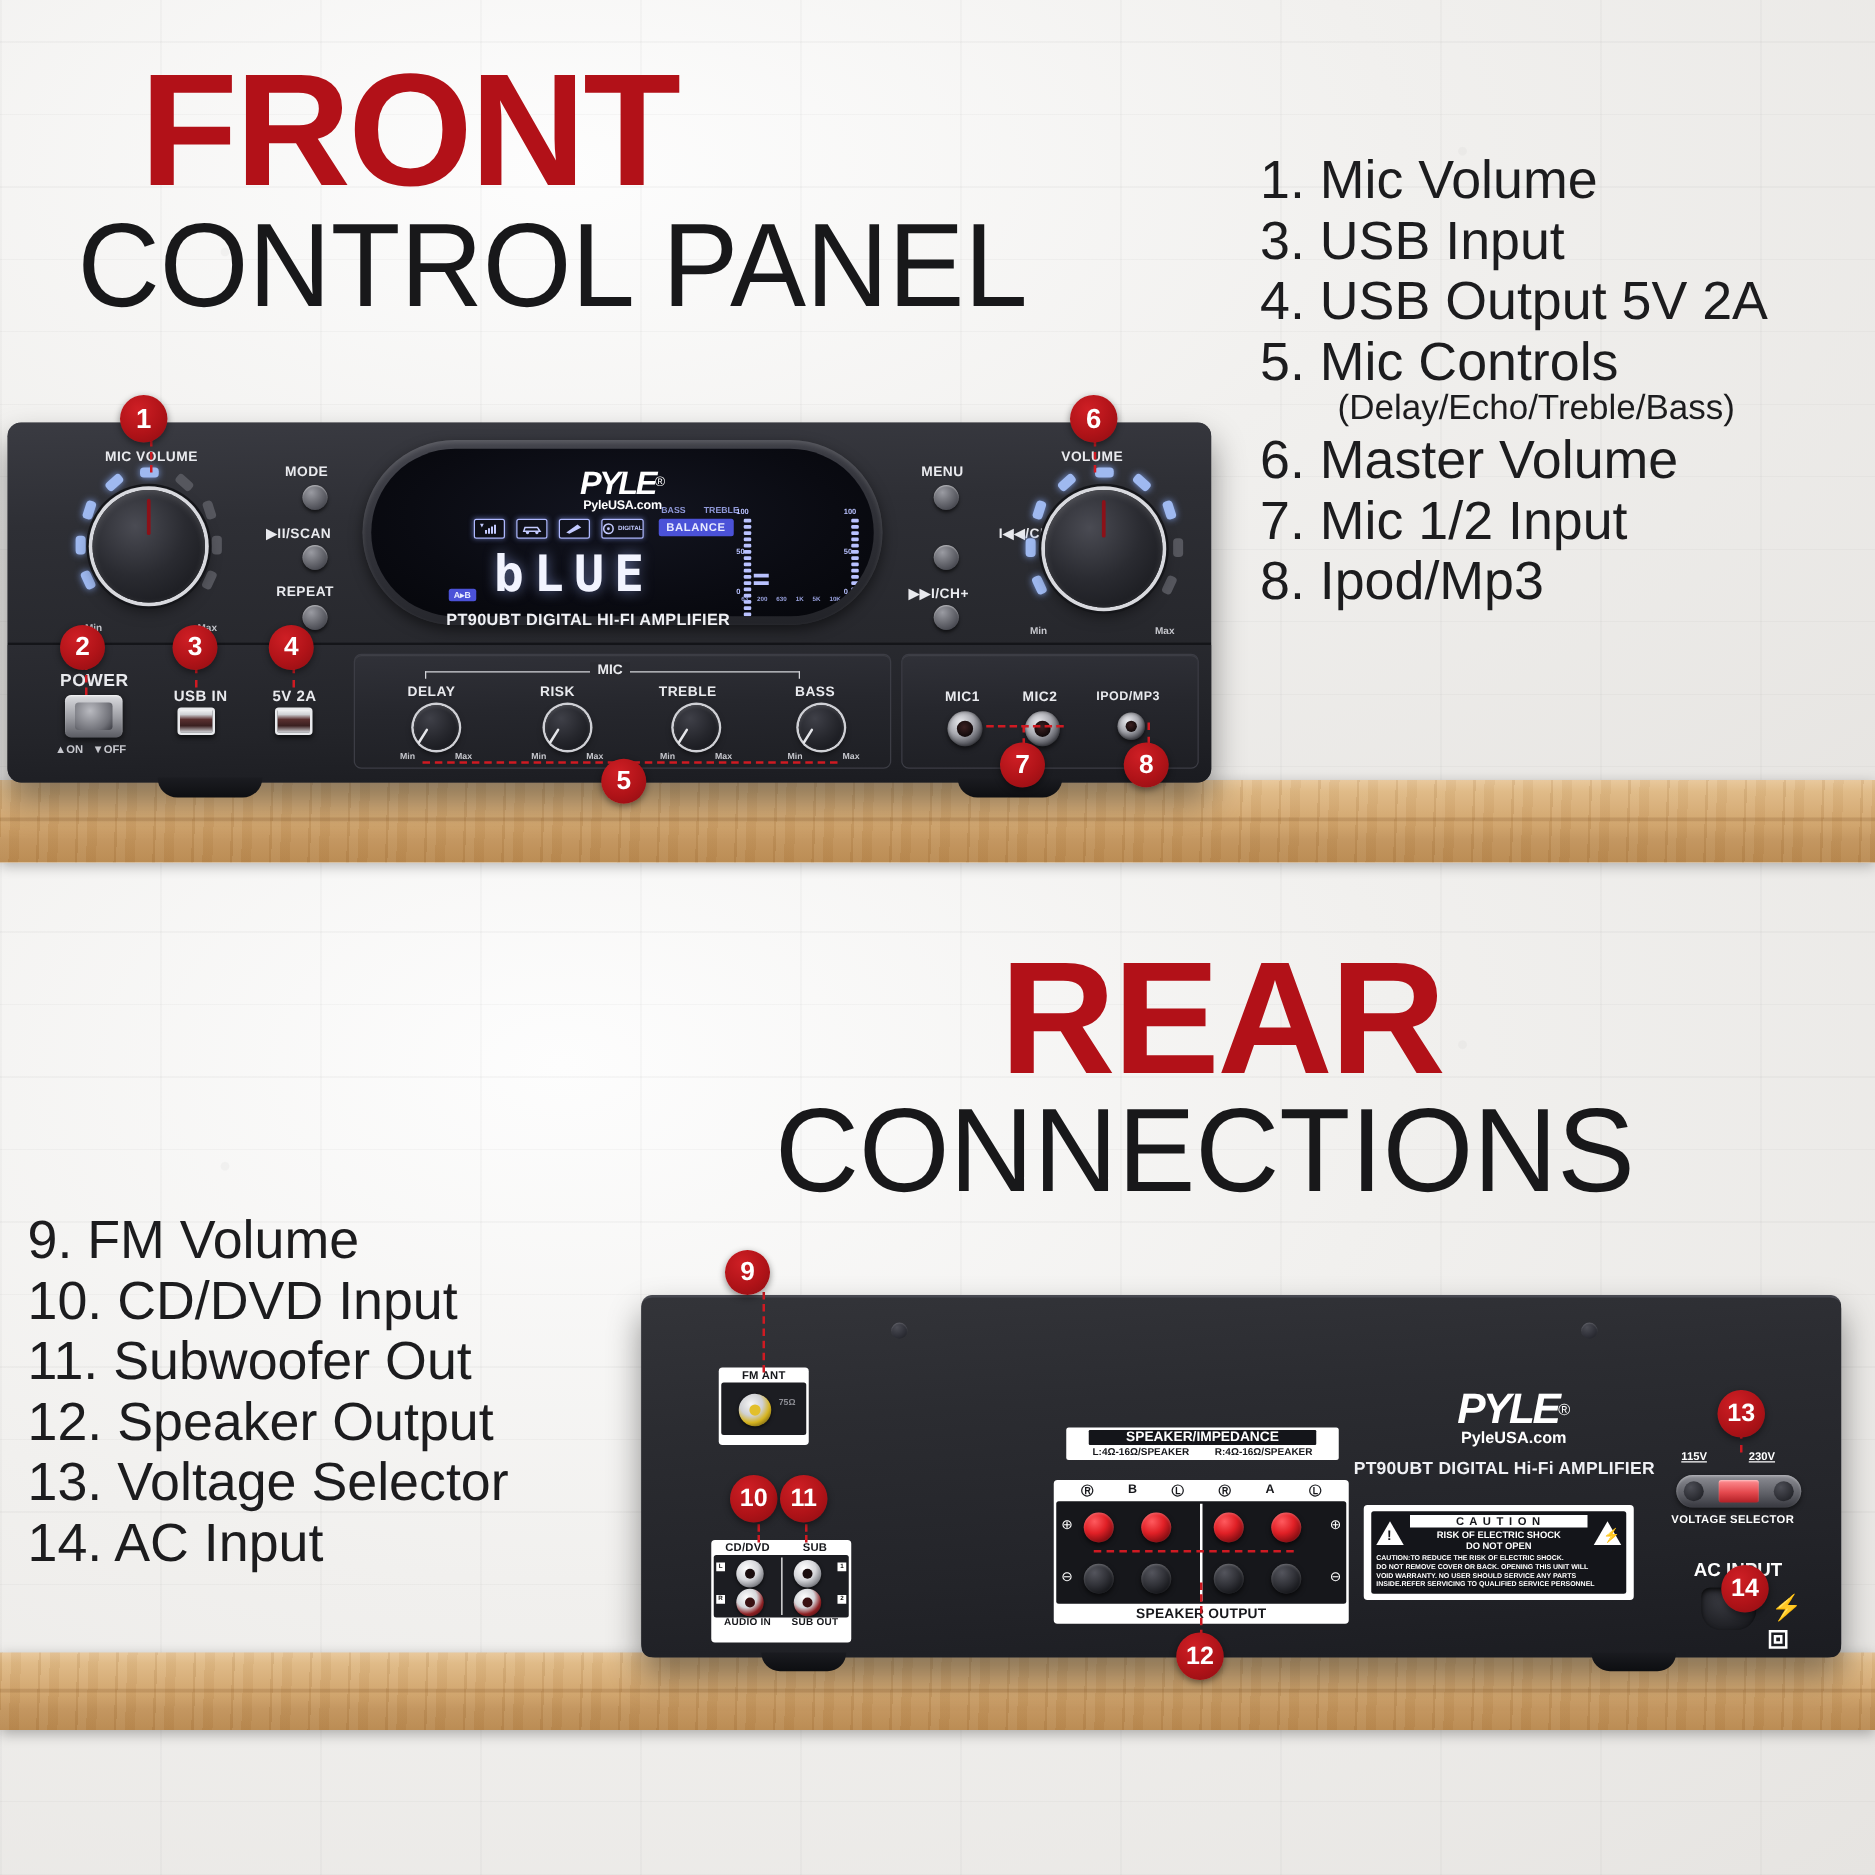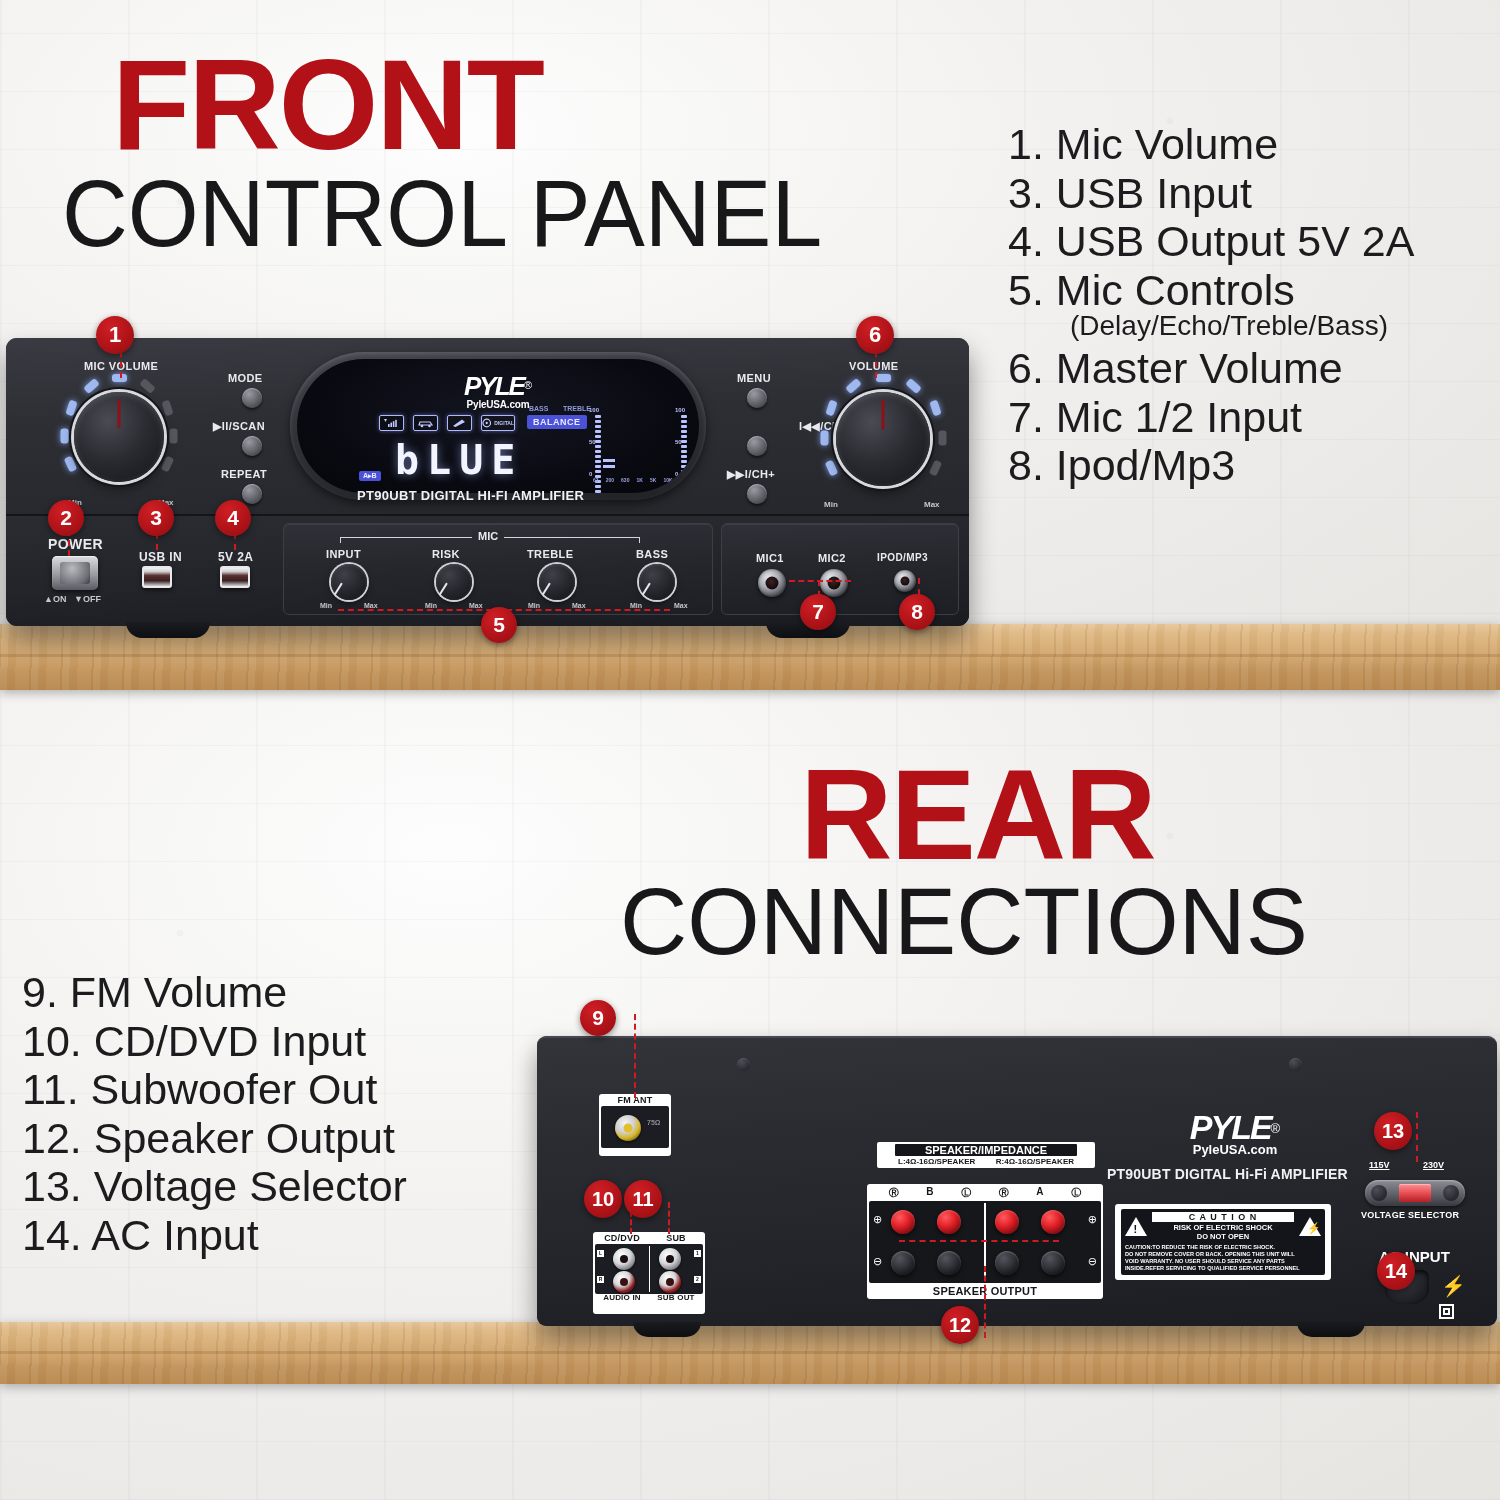--- a/index.html
+++ b/index.html
@@ -203,21 +203,21 @@
     box-shadow: 0 0 0 2px #cfd0d5, 0 3px 6px rgba(0,0,0,.6),
                 inset 0 1px 3px rgba(255,255,255,.14);
   }
   .sm-knob::after {
     content:""; position:absolute; left:28%; top:52%; width:2px; height:14px;
     background:#e4e5e9; transform:rotate(32deg); transform-origin:top;
     border-radius:1px;
   }
 
   
-  #rear-unit { left: 537px; top: 1036px; width: 960px; height: 290px; }
+  #rear-unit { left: 513px; top: 1036px; width: 960px; height: 290px; }
   .ru-face {
     position:absolute; inset:0; border-radius:9px;
     background: linear-gradient(176deg,#333439 0%,#2b2c31 30%,#232429 70%,#1b1c21 100%);
     border-top: 2px solid #474850;
   }
   .ru-screw {
     position:absolute; width:13px; height:13px; border-radius:50%;
     background: radial-gradient(circle at 35% 30%, #4c4d55 0%, #303139 55%, #1b1c21 100%);
     box-shadow: inset 0 1px 1px rgba(255,255,255,.15);
   }
@@ -481,21 +481,21 @@
   <div class="usb-port" style="left:136px; top:228px;"></div>
   <div class="lbl" style="left:212px; top:212px; font-size:12px;">5V 2A</div>
   <div class="usb-port" style="left:214px; top:228px;"></div>
 
   <div class="sub-panel" id="mic-ctrl-panel">
     <div style="position:absolute; left:56px; top:13px; width:300px; height:1px; background:#d4d5da;"></div>
     <div style="position:absolute; left:56px; top:13px; width:1px; height:6px; background:#d4d5da;"></div>
     <div style="position:absolute; left:355px;top:13px; width:1px; height:6px; background:#d4d5da;"></div>
     <div style="position:absolute; left:188px; top:6px; background:#2a2b31; padding:0 6px; color:#e9eaee; font-size:11px; font-weight:700;">MIC</div>
 
-    <div class="lbl" style="left:42px;  top:24px;">INPUT</div>
+    <div class="lbl" style="left:42px;  top:24px;">DELAY</div>
     <div class="sm-knob" style="left:47px; top:40px;"></div>
     <div class="lbl-sm" style="left:36px; top:78px; font-size:7px;">Min</div>
     <div class="lbl-sm" style="left:80px; top:78px; font-size:7px;">Max</div>
 
     <div class="lbl" style="left:148px; top:24px;">RISK</div>
     <div class="sm-knob" style="left:152px; top:40px;"></div>
     <div class="lbl-sm" style="left:141px;top:78px; font-size:7px;">Min</div>
     <div class="lbl-sm" style="left:185px;top:78px; font-size:7px;">Max</div>
 
     <div class="lbl" style="left:243px; top:24px;">TREBLE</div>

